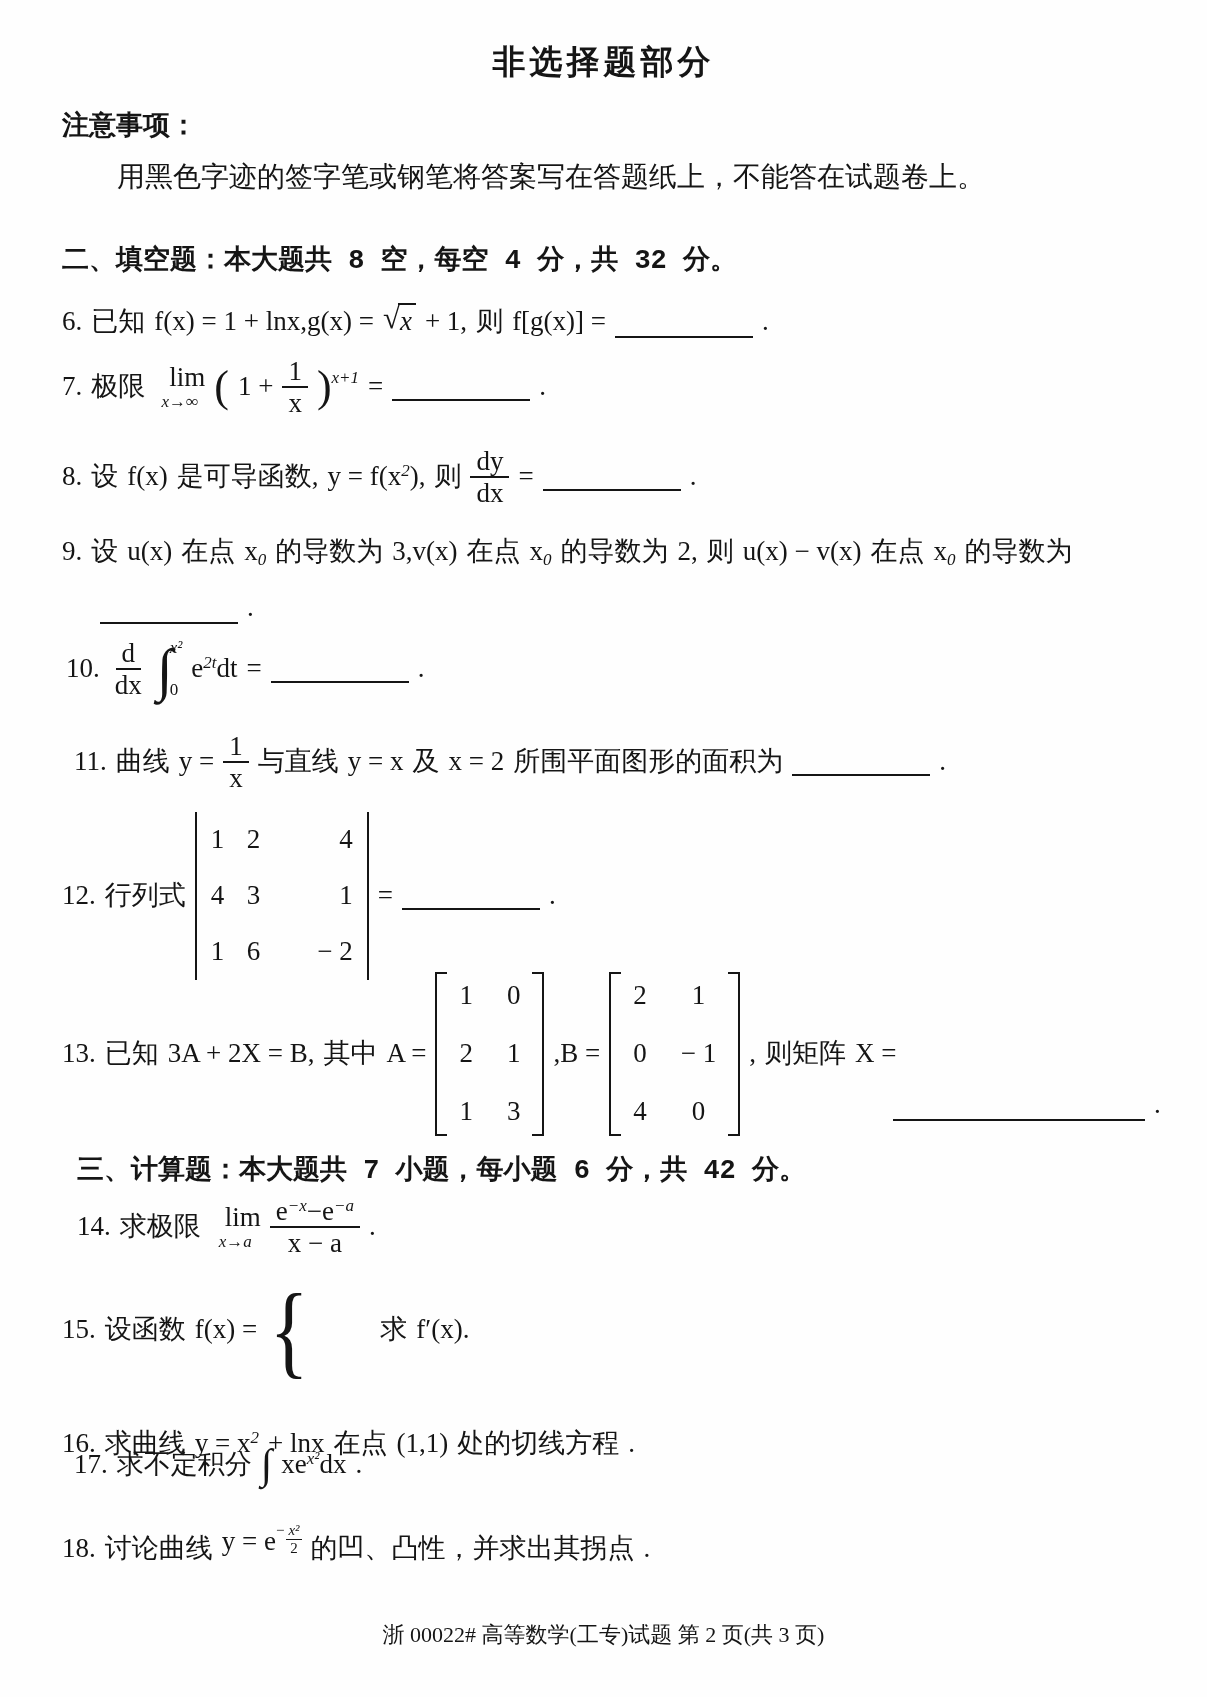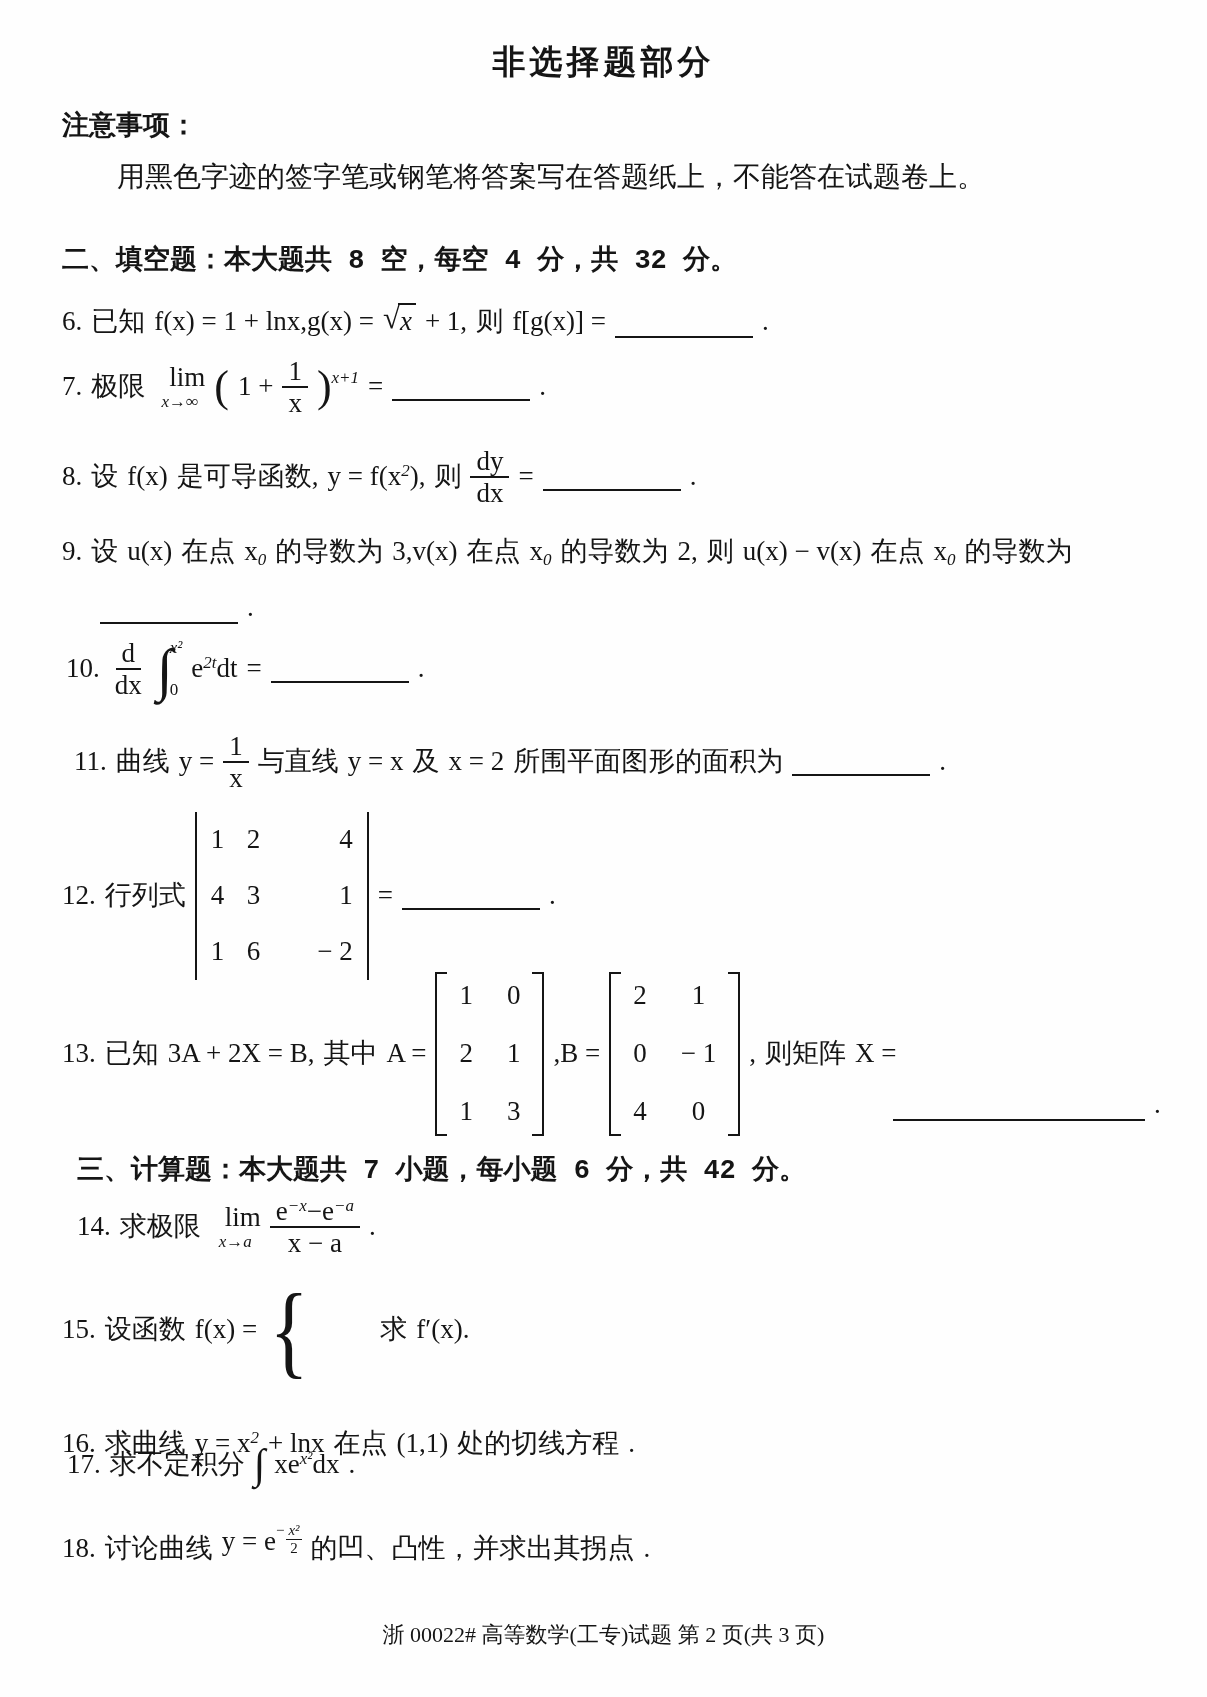--- a/index.html
+++ b/index.html
@@ -272,21 +272,21 @@
     <span>16.</span>
     <span>求曲线</span>
     <span class="g"><span class="m">y = x</span><span class="sup">2</span></span>
     <span class="m">+ lnx</span>
     <span>在点</span>
     <span class="up">(1,1)</span>
     <span>处的切线方程</span>
     <span>.</span>
   </div>
 
-  <div class="block vc" style="left:67px;top:1446px;">
+  <div class="block vc" style="left:74px;top:1446px;">
     <span>17.</span>
     <span>求不定积分</span>
     <span class="intsmall">∫</span>
     <span class="g"><span class="m">xe</span><span class="sup">x²</span><span class="m">dx</span></span>
     <span>.</span>
   </div>
 
   <div class="block vc" style="left:62px;top:1526px;">
     <span>18.</span>
     <span>讨论曲线</span>

